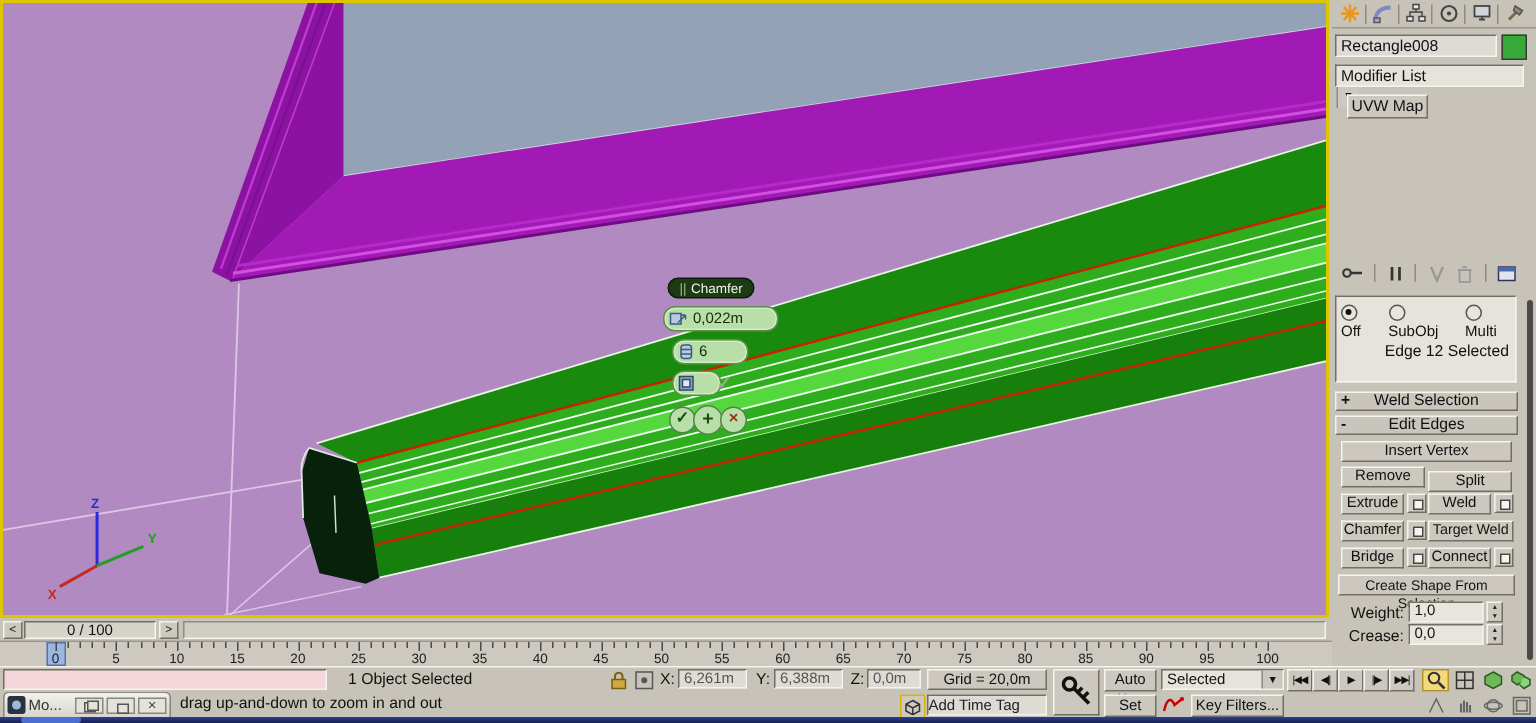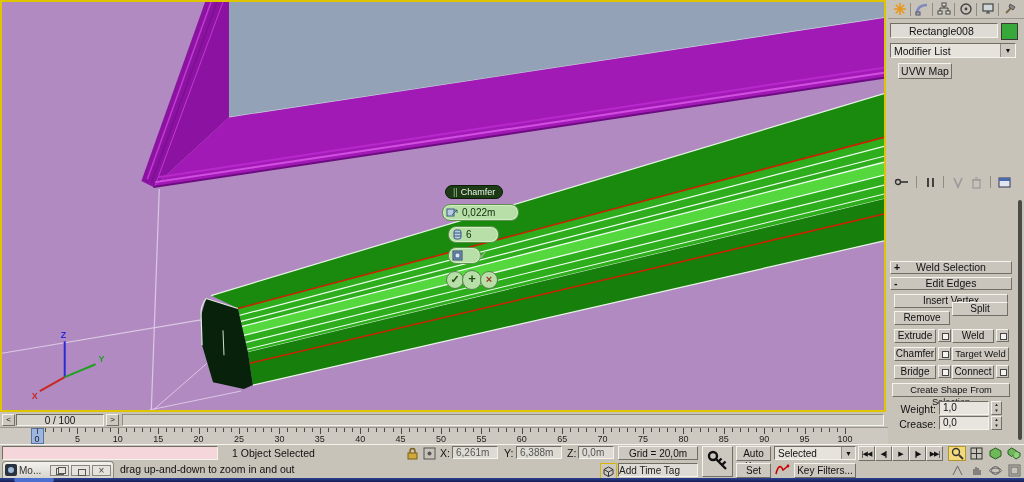--- a/index.html
+++ b/index.html
@@ -22,23 +22,23 @@
   .caddy-ico{display:inline-block;}
   
   #cmdpanel{left:888px;top:0;width:136px;height:444px;background:#c7c3b9;}
   .raised{background:#ccc8bf;border:1px solid;border-color:#f4f3ee #716e66 #716e66 #f4f3ee;box-sizing:border-box;
           text-align:center;color:#111;}
   .sunken{background:#e6e3dc;border:1px solid;border-color:#716e66 #f4f3ee #f4f3ee #716e66;box-sizing:border-box;}
   .btnlbl{font-size:10.5px;line-height:12px;}
   #panel-tabs{left:0;top:0;width:136px;height:19px;border-bottom:1px solid #9a968e;display:flex;align-items:center;padding-left:3px;box-sizing:border-box;gap:2px;}
   .tab-ic{width:17px;height:16px;display:flex;align-items:center;justify-content:center;}
   .tab-sep{width:1px;height:13px;background:#8f8c84;}
-  #objname{left:2px;top:23px;width:108px;height:15px;font-size:10.5px;line-height:14px;padding-left:18px;background:#dedbd4;}
+  #objname{left:2px;top:23px;width:108px;height:15px;font-size:10.5px;line-height:14px;padding-left:3px;background:#dedbd4;}
   #objcolor{left:113px;top:23px;width:15px;height:15px;border:1px solid #3c3a36;}
-  #modlist{left:2px;top:43px;width:126px;height:15px;background:#e6e3dc;display:flex;}
+  #modlist{left:2px;top:43px;width:126px;height:15px;background:#e6e3dc;display:flex;flex-direction:column;}
   #modlist .txt{flex:1;font-size:10.5px;line-height:14px;padding-left:3px;}
   #modlist .arrow{width:14px;text-align:center;font-size:7px;line-height:14px;background:#ccc8bf;border-left:1px solid #8f8c84;}
   #uvwmap{left:10px;top:63px;width:54px;height:16px;}
   #stackbox{left:2px;top:83px;width:126px;height:88px;background:#cfccc4;}
   #stackrow{left:0;top:0;width:124px;height:14px;background:#ffdf00;display:flex;align-items:center;gap:3px;padding-left:2px;box-sizing:border-box;}
   #stackrow .sq{width:10px;height:10px;background:#1d2430;border-radius:2px;position:relative;}
   #stackrow .sq:after{content:"";position:absolute;left:2px;top:4px;width:6px;height:2px;background:#cfd8ea;}
   #stackrow .lbl{font-size:10.5px;color:#000;}
   #stacktools{left:2px;top:173px;width:126px;height:18px;display:flex;align-items:center;justify-content:space-around;}
   .st-sep{width:1px;height:12px;background:#8f8c84;}
@@ -260,33 +260,41 @@
           <rect x="2" y="4" width="7" height="8" fill="none" stroke="#999" stroke-width="1.2"></rect>
           <path d="M1,4 H10 M4,2 h3" stroke="#999" stroke-width="1.2"></path>
         </svg>
       <span class="st-sep"></span>
       <svg width="14" height="13">
           <rect x="1" y="2" width="11" height="9" fill="#dfe4ee" stroke="#335"></rect>
           <rect x="1" y="2" width="11" height="3" fill="#4a6ab0"></rect>
         </svg>
     </div>
 
+    <div class="abs sunken" id="subobj-group">
+      <div class="radio-row">
+        <span><span class="radio sel"></span><span>Off</span></span>
+        <span><span class="radio"></span><span>SubObj</span></span>
+        <span><span class="radio"></span><span>Multi</span></span>
+      </div>
+      <div class="abs" style="right:4px;top:30px;font-size:10.5px;">Edge 12 Selected</div>
+    </div>
 
     <div class="abs rollout" style="top:261px;">
       <span class="pm">+</span>
       <span>Weld Selection</span>
     </div>
     <div class="abs rollout" style="top:277px;">
       <span class="pm">-</span>
       <span>Edit Edges</span>
     </div>
 
     <div class="panelbtn raised" style="left:6px;top:294px;width:114px;">Insert Vertex</div>
     <div class="panelbtn raised" style="left:6px;top:311px;width:56px;">Remove</div>
-    <div class="panelbtn raised" style="left:64px;top:302px;width:56px;">Split</div>
+    <div class="panelbtn raised" style="left:64px;top:314px;width:56px;">Split</div>
     <div class="panelbtn raised" style="left:6px;top:329px;width:42px;">Extrude</div>
     <div class="setbox raised" style="left:50px;top:329px;"></div>
     <div class="panelbtn raised" style="left:64px;top:329px;width:42px;">Weld</div>
     <div class="setbox raised" style="left:108px;top:329px;"></div>
     <div class="panelbtn raised" style="left:6px;top:347px;width:42px;">Chamfer</div>
     <div class="setbox raised" style="left:50px;top:347px;"></div>
     <div class="panelbtn raised" style="left:64px;top:347px;width:57px;font-size:9.5px;">Target Weld</div>
     <div class="panelbtn raised" style="left:6px;top:365px;width:42px;">Bridge</div>
     <div class="setbox raised" style="left:50px;top:365px;"></div>
     <div class="panelbtn raised" style="left:64px;top:365px;width:42px;">Connect</div>

